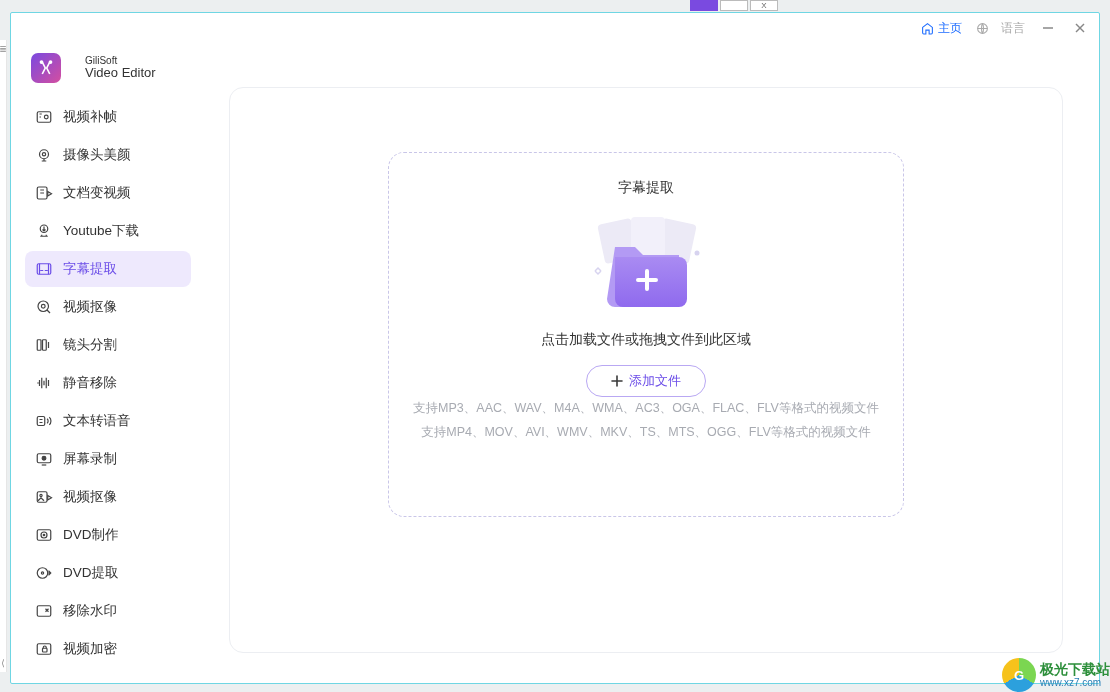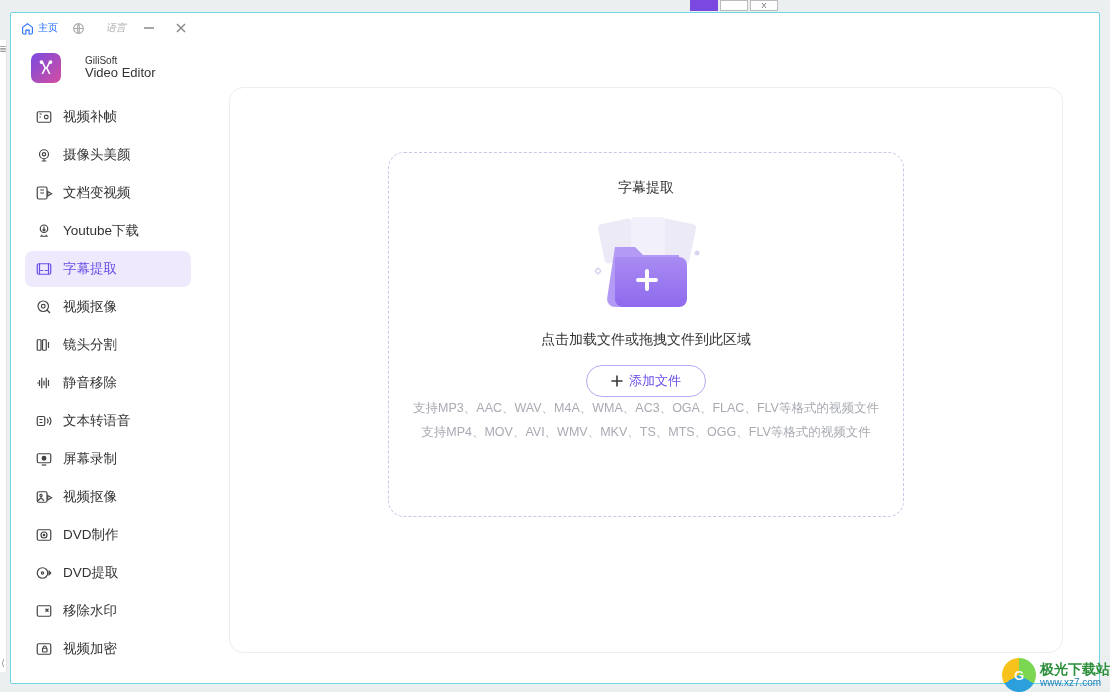--- a/index.html
+++ b/index.html
@@ -19,40 +19,40 @@
     height: 672px;
     background: #fff;
     border: 1px solid #6fd6e3;
     border-radius: 2px;
     display: flex;
     flex-direction: column;
   }
   .titlebar {
     height: 30px;
     display: flex;
+    justify-content: flex-end;
     align-items: center;
     padding: 0 10px;
     gap: 14px;
-    font-size: 10px;
+    font-size: 12px;
     color: #999;
   }
   .titlebar .home-btn {
     display: flex;
     align-items: center;
     gap: 4px;
     color: #1e6dff;
     cursor: pointer;
   }
   .titlebar .lang-btn {
     display: flex;
     align-items: center;
-    gap: 21px;
+    gap: 12px;
     cursor: pointer;
     color: #aaa;
-    font-style: italic;
   }
   .titlebar .win-btn {
     width: 18px;
     height: 18px;
     display: flex;
     align-items: center;
     justify-content: center;
     cursor: pointer;
     color: #888;
   }

